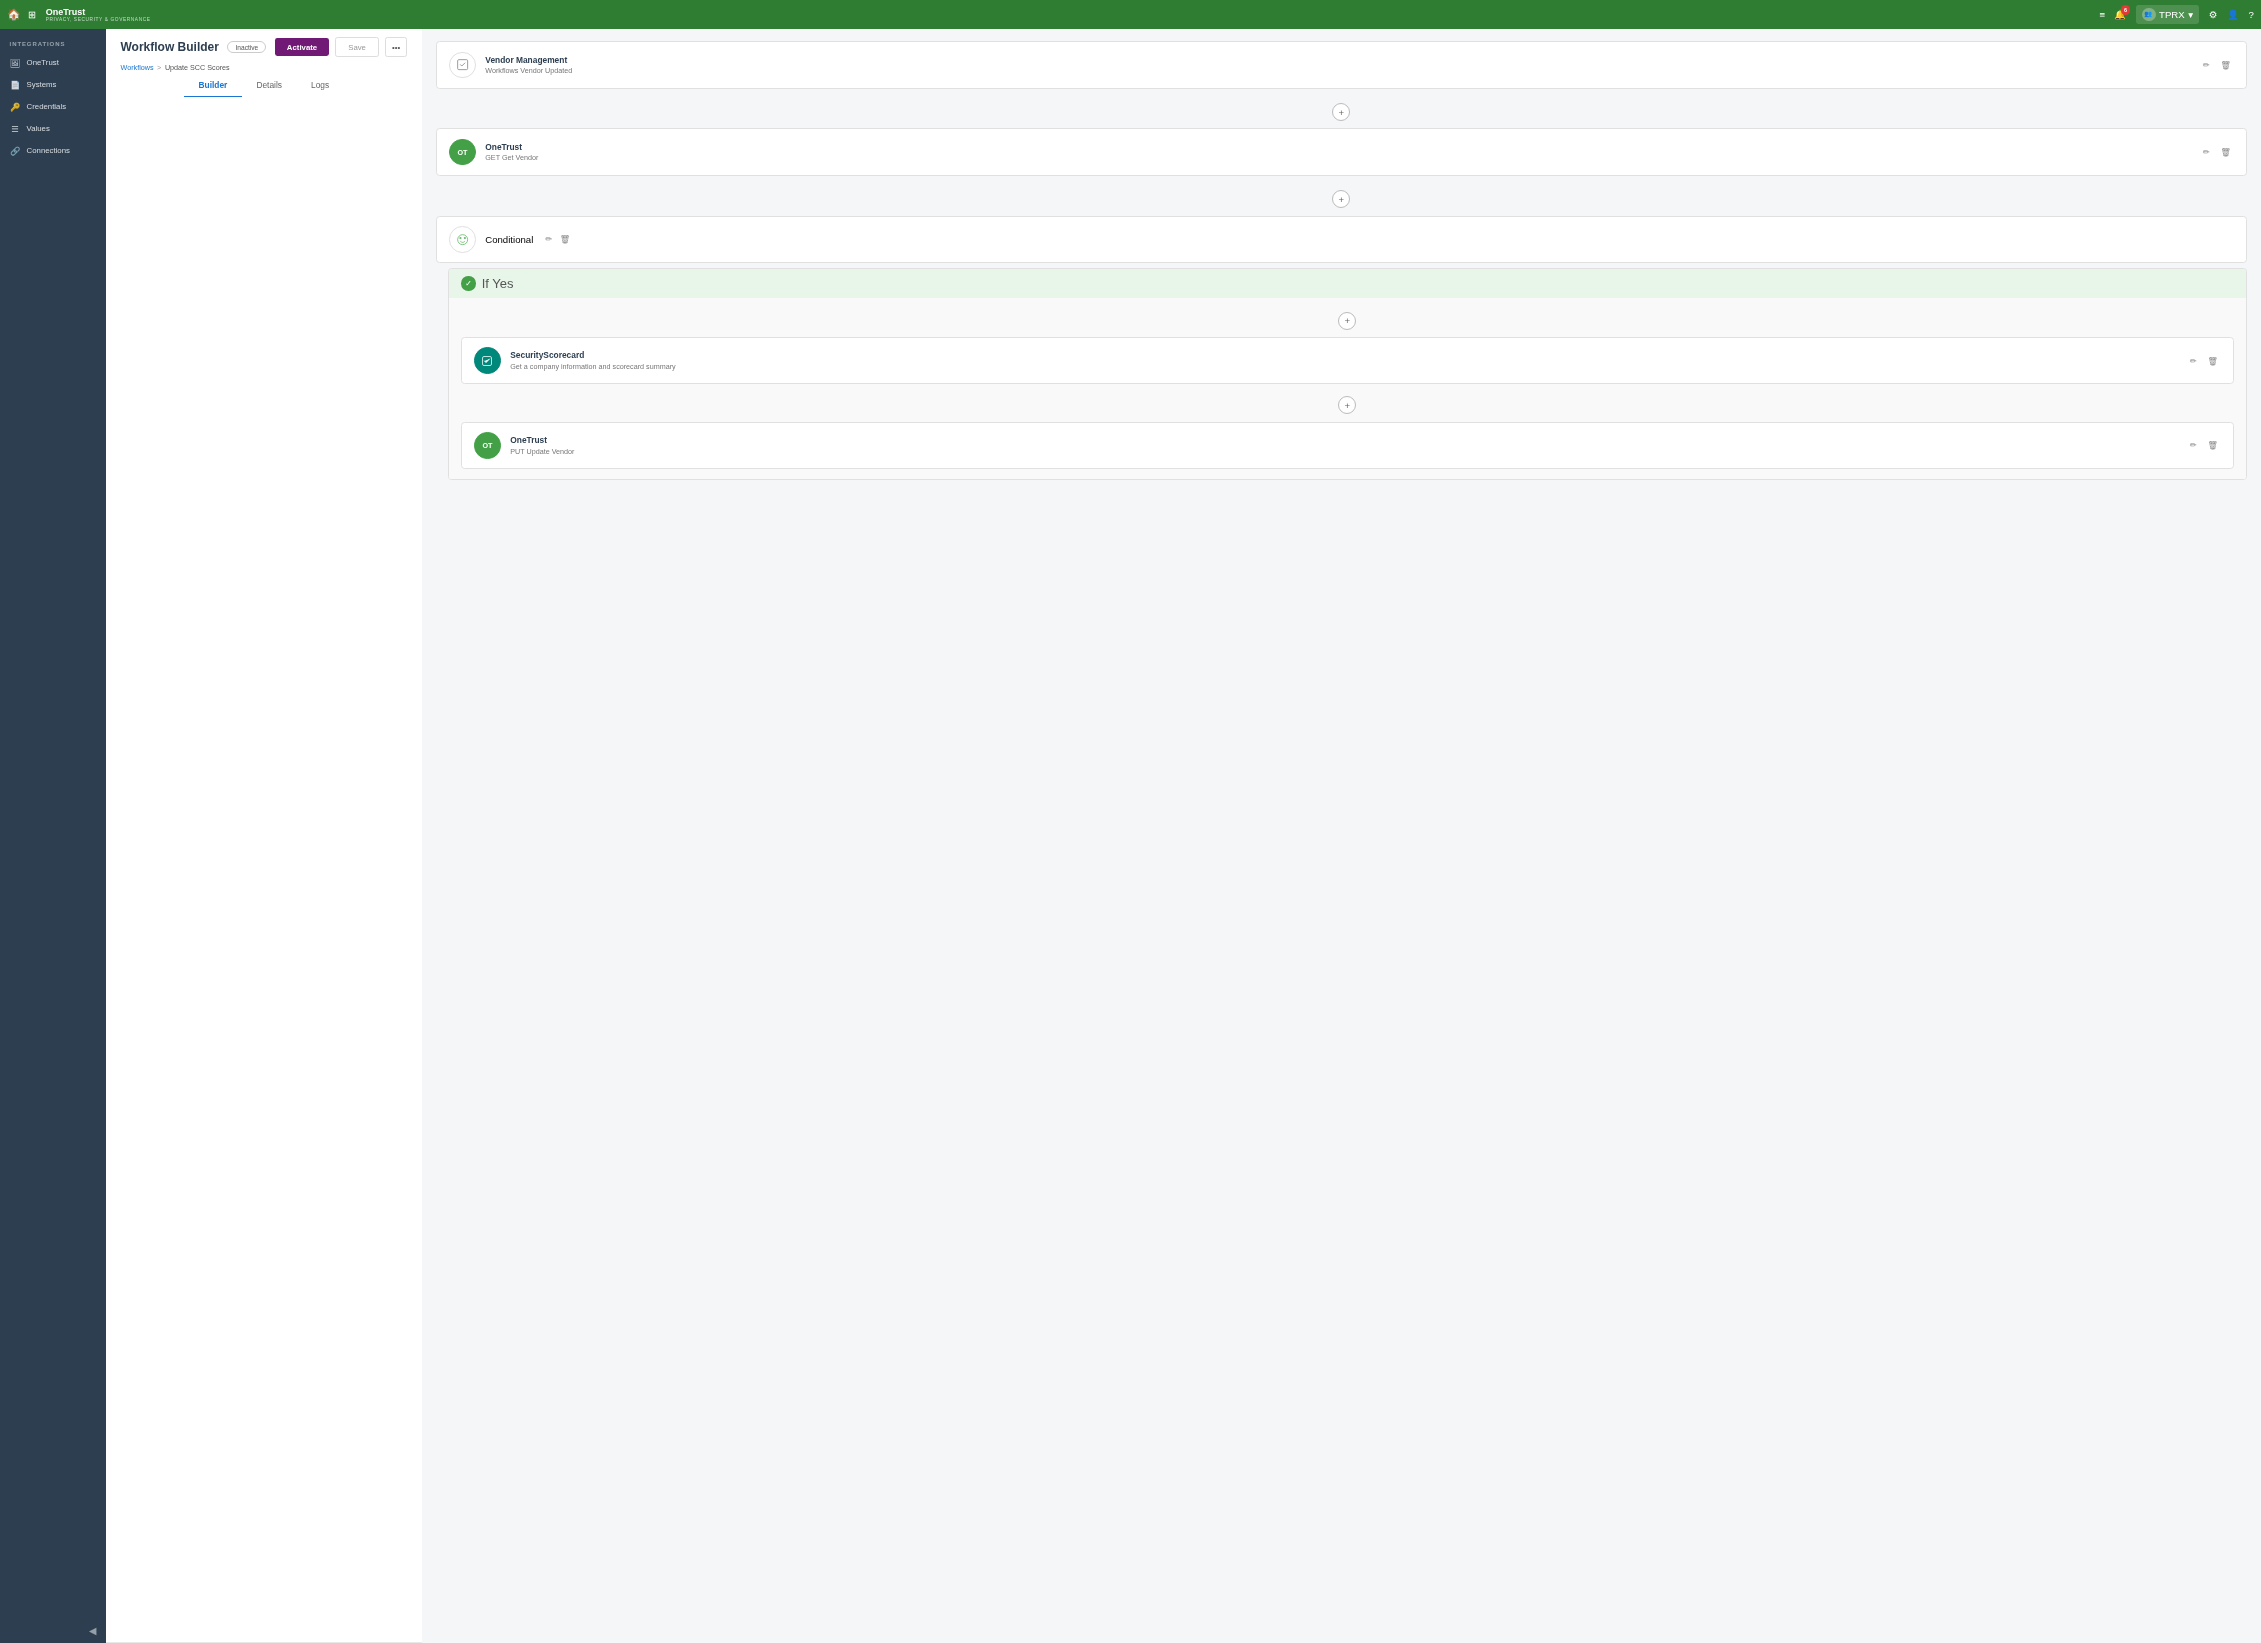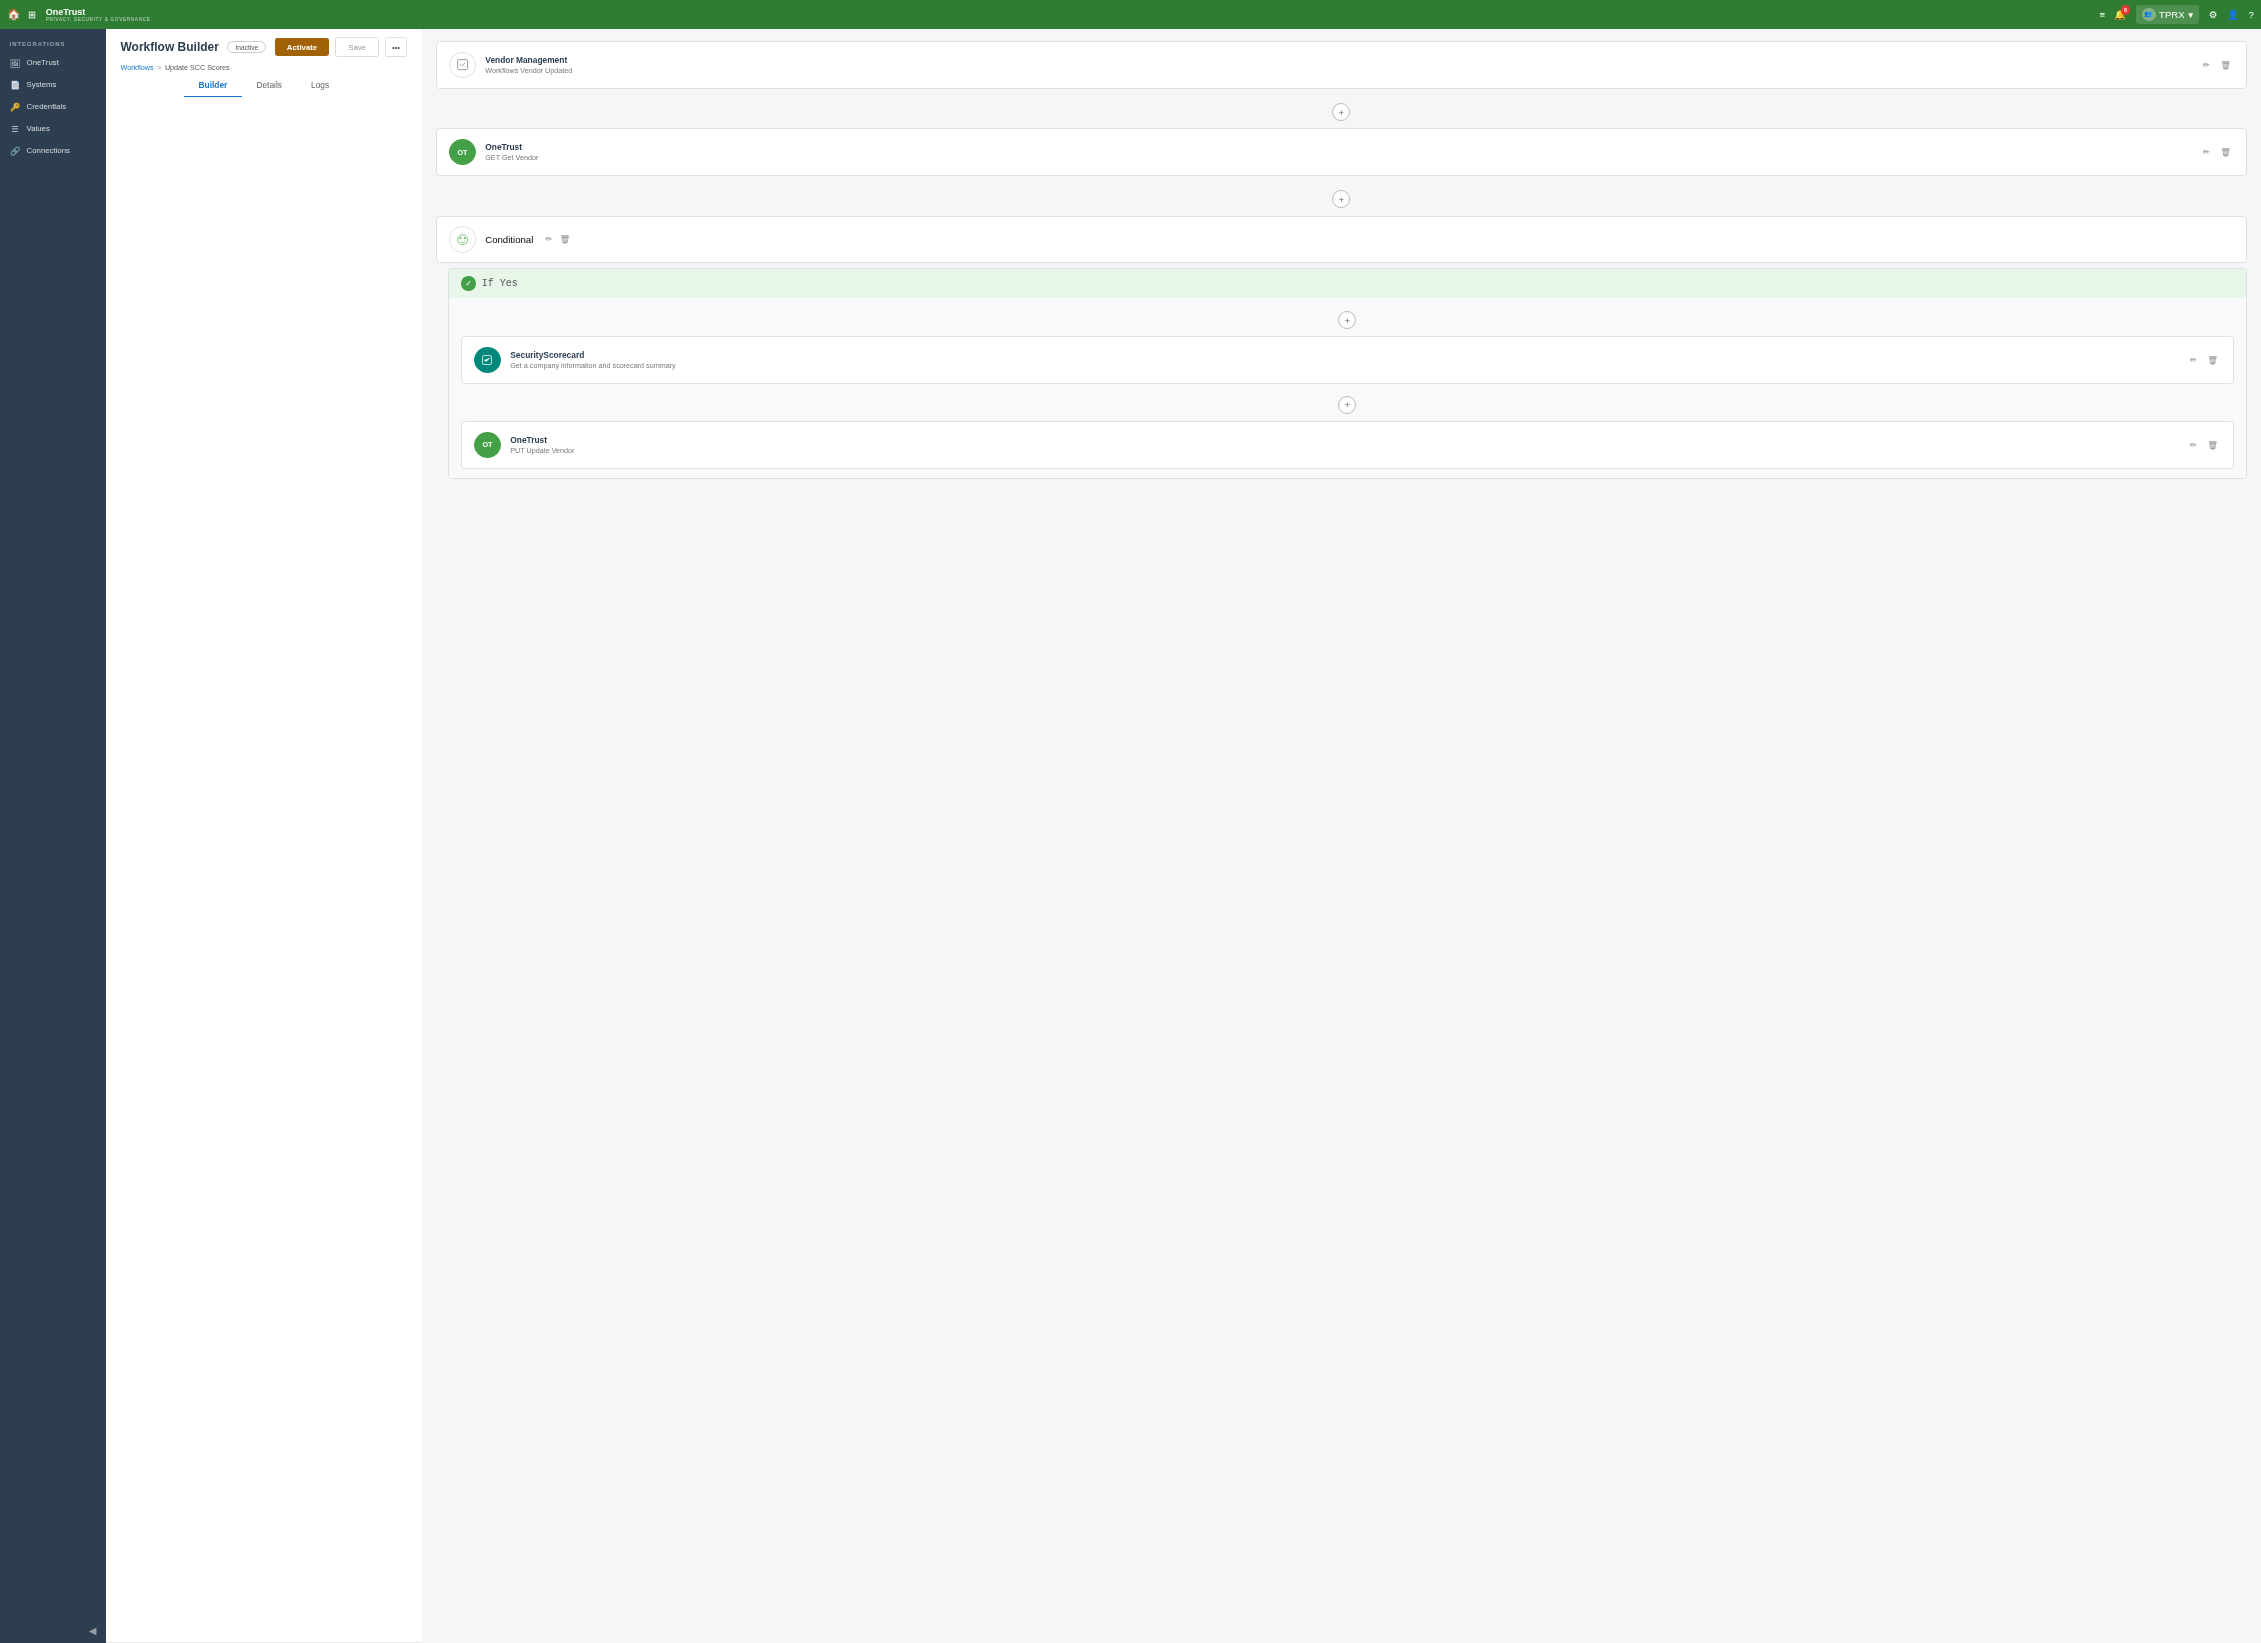--- a/index.html
+++ b/index.html
@@ -100,21 +100,21 @@
     .status-badge {
       border: 0.6px solid #ccc;
       border-radius: 7.2px;
       padding: 1.2px 7.2px;
       font-size: 6.6px;
       color: #555;
       background: white;
     }
     .header-actions { margin-left: auto; display: flex; align-items: center; gap: 6px; }
     .btn-activate {
-      background: #a16207;
+      background: #701a75;
       color: white;
       border: none;
       padding: 4.2px 12px;
       border-radius: 2.4px;
       font-size: 7.8px;
       font-weight: 600;
       cursor: pointer;
     }
     .btn-save {
       background: white;
@@ -265,21 +265,21 @@
       gap: 6px;
     }
     .branch-check {
       width: 14.5px; height: 14.5px;
       border-radius: 50%;
       background: #43a047;
       color: white;
       display: flex; align-items: center; justify-content: center;
       font-size: 7.8px;
     }
-    .branch-label { font-size: 10px; color: #555; font-weight: 500; font-family: Liberation Mono, monospace; }
+    .branch-label { font-size: 13px; color: #555; font-weight: 500; }
     .branch-content { background: #f9f9f9; padding: 6px 12px 9.6px; }
 
     .workflow-wrapper { margin-bottom: 7.2px; }
   </style>
 </head>
 <body>
 
 <nav class="top-nav">
   <span class="home-icon">🏠</span>
   <span class="grid-icon">⊞</span>

